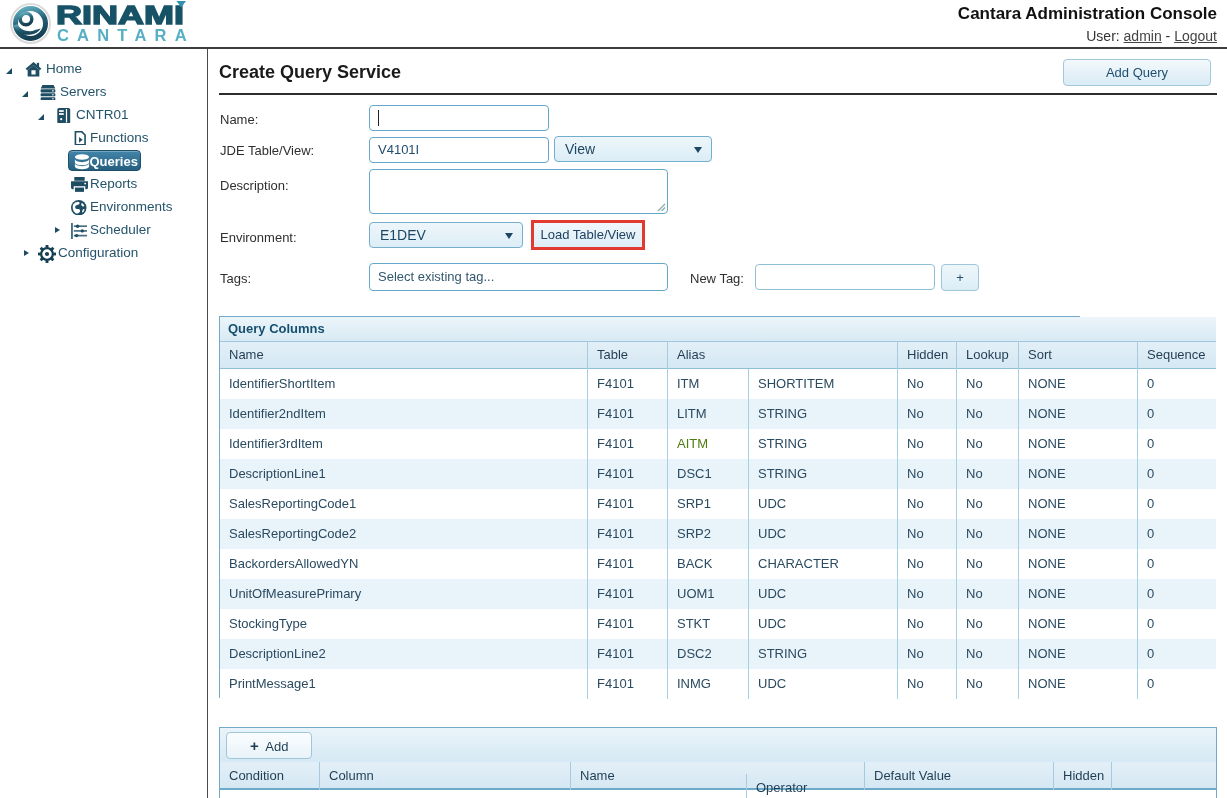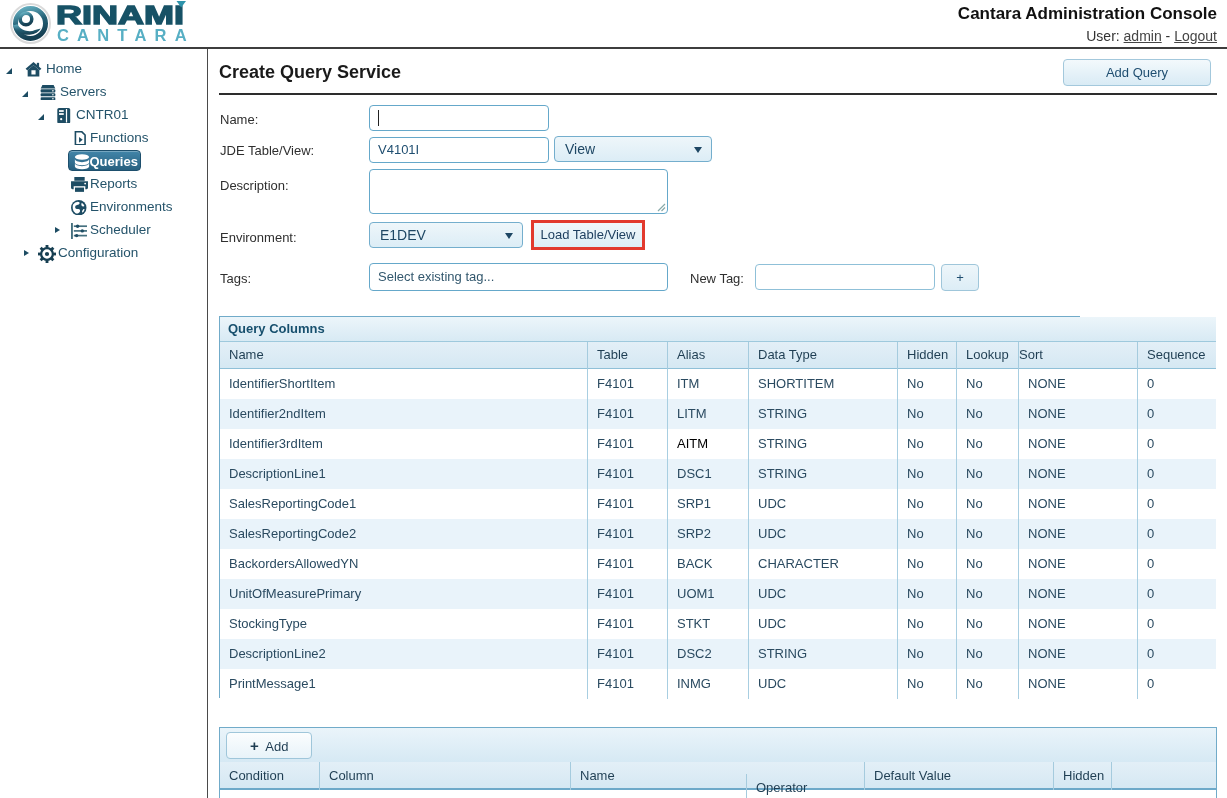--- a/index.html
+++ b/index.html
@@ -180,24 +180,23 @@
 <div class="btnblue" style="left:941px; top:264px; width:38px; height:27px; line-height:25px; border-radius:4px;">+</div>
 
 <div id="qtable" style="position:absolute; left:219px; top:316px; width:861px; height:382px; border:1px solid #71abc9;">
   <div style="position:absolute; left:0; top:0; width:996px; height:25px; background:linear-gradient(#ecf5fa,#d8eaf4); border-bottom:1px solid #9ec9dd;">
     <span style="position:absolute; left:8px; top:4px; font-size:13px; font-weight:bold; color:#17506e;">Query Columns</span>
   </div>
 <div style="position:absolute;left:0;top:25px;width:996px;height:27px;background:linear-gradient(#e3eff7,#d5e8f3);border-bottom:1px solid #8fc0d8;">
       <div style="position:absolute;left:0px;top:0;width:367px;height:27px;font-size:13px;color:#1f3e53;padding:5px 0 0 9px;">Name</div>
       <div style="position:absolute;left:367px;top:0;width:80px;height:27px;border-left:1px solid #a5cbde;font-size:13px;color:#1f3e53;padding:5px 0 0 9px;">Table</div>
       <div style="position:absolute;left:447px;top:0;width:81px;height:27px;border-left:1px solid #a5cbde;font-size:13px;color:#1f3e53;padding:5px 0 0 9px;">Alias</div>
-      <div style="position:absolute;left:528px;top:0;width:149px;height:27px;border-left:1px solid #a5cbde;font-size:13px;color:#1f3e53;padding:5px 0 0 9px;">Data Type</div>
       <div style="position:absolute;left:677px;top:0;width:59px;height:27px;border-left:1px solid #a5cbde;font-size:13px;color:#1f3e53;padding:5px 0 0 9px;">Hidden</div>
       <div style="position:absolute;left:736px;top:0;width:62px;height:27px;border-left:1px solid #a5cbde;font-size:13px;color:#1f3e53;padding:5px 0 0 9px;">Lookup</div>
-      <div style="position:absolute;left:798px;top:0;width:119px;height:27px;border-left:1px solid #a5cbde;font-size:13px;color:#1f3e53;padding:5px 0 0 0;">Sort</div>
+      <div style="position:absolute;left:798px;top:0;width:119px;height:27px;border-left:1px solid #a5cbde;font-size:13px;color:#1f3e53;padding:5px 0 0 9px;">Sort</div>
       <div style="position:absolute;left:917px;top:0;width:79px;height:27px;border-left:1px solid #a5cbde;font-size:13px;color:#1f3e53;padding:5px 0 0 9px;">Sequence</div>
     </div>
     <div style="position:absolute;left:0;top:52px;width:996px;height:30px;background:#fff;">
       <div style="position:absolute;left:0px;top:0;width:367px;height:30px;font-size:13px;color:#2a4a60;padding:7px 0 0 9px;">IdentifierShortItem</div>
       <div style="position:absolute;left:367px;top:0;width:80px;height:30px;border-left:1px solid #a8cee1;font-size:13px;color:#2a4a60;padding:7px 0 0 9px;">F4101</div>
       <div style="position:absolute;left:447px;top:0;width:81px;height:30px;border-left:1px solid #a8cee1;font-size:13px;color:#2a4a60;padding:7px 0 0 9px;">ITM</div>
       <div style="position:absolute;left:528px;top:0;width:149px;height:30px;border-left:1px solid #a8cee1;font-size:13px;color:#2a4a60;padding:7px 0 0 9px;">SHORTITEM</div>
       <div style="position:absolute;left:677px;top:0;width:59px;height:30px;border-left:1px solid #a8cee1;font-size:13px;color:#2a4a60;padding:7px 0 0 9px;">No</div>
       <div style="position:absolute;left:736px;top:0;width:62px;height:30px;border-left:1px solid #a8cee1;font-size:13px;color:#2a4a60;padding:7px 0 0 9px;">No</div>
       <div style="position:absolute;left:798px;top:0;width:119px;height:30px;border-left:1px solid #a8cee1;font-size:13px;color:#2a4a60;padding:7px 0 0 9px;">NONE</div>
@@ -209,21 +208,21 @@
       <div style="position:absolute;left:447px;top:0;width:81px;height:30px;border-left:1px solid #a8cee1;font-size:13px;color:#2a4a60;padding:7px 0 0 9px;">LITM</div>
       <div style="position:absolute;left:528px;top:0;width:149px;height:30px;border-left:1px solid #a8cee1;font-size:13px;color:#2a4a60;padding:7px 0 0 9px;">STRING</div>
       <div style="position:absolute;left:677px;top:0;width:59px;height:30px;border-left:1px solid #a8cee1;font-size:13px;color:#2a4a60;padding:7px 0 0 9px;">No</div>
       <div style="position:absolute;left:736px;top:0;width:62px;height:30px;border-left:1px solid #a8cee1;font-size:13px;color:#2a4a60;padding:7px 0 0 9px;">No</div>
       <div style="position:absolute;left:798px;top:0;width:119px;height:30px;border-left:1px solid #a8cee1;font-size:13px;color:#2a4a60;padding:7px 0 0 9px;">NONE</div>
       <div style="position:absolute;left:917px;top:0;width:79px;height:30px;border-left:1px solid #a8cee1;font-size:13px;color:#2a4a60;padding:7px 0 0 9px;">0</div>
     </div>
     <div style="position:absolute;left:0;top:112px;width:996px;height:30px;background:#fff;">
       <div style="position:absolute;left:0px;top:0;width:367px;height:30px;font-size:13px;color:#2a4a60;padding:7px 0 0 9px;">Identifier3rdItem</div>
       <div style="position:absolute;left:367px;top:0;width:80px;height:30px;border-left:1px solid #a8cee1;font-size:13px;color:#2a4a60;padding:7px 0 0 9px;">F4101</div>
-      <div style="position:absolute;left:447px;top:0;width:81px;height:30px;border-left:1px solid #a8cee1;font-size:13px;color:#000000;padding:7px 0 0 9px;">AITM</div>
+      <div style="position:absolute;left:447px;top:0;width:81px;height:30px;border-left:1px solid #a8cee1;font-size:13px;color:#4d7c0f;padding:7px 0 0 9px;">AITM</div>
       <div style="position:absolute;left:528px;top:0;width:149px;height:30px;border-left:1px solid #a8cee1;font-size:13px;color:#2a4a60;padding:7px 0 0 9px;">STRING</div>
       <div style="position:absolute;left:677px;top:0;width:59px;height:30px;border-left:1px solid #a8cee1;font-size:13px;color:#2a4a60;padding:7px 0 0 9px;">No</div>
       <div style="position:absolute;left:736px;top:0;width:62px;height:30px;border-left:1px solid #a8cee1;font-size:13px;color:#2a4a60;padding:7px 0 0 9px;">No</div>
       <div style="position:absolute;left:798px;top:0;width:119px;height:30px;border-left:1px solid #a8cee1;font-size:13px;color:#2a4a60;padding:7px 0 0 9px;">NONE</div>
       <div style="position:absolute;left:917px;top:0;width:79px;height:30px;border-left:1px solid #a8cee1;font-size:13px;color:#2a4a60;padding:7px 0 0 9px;">0</div>
     </div>
     <div style="position:absolute;left:0;top:142px;width:996px;height:30px;background:#e9f3fa;">
       <div style="position:absolute;left:0px;top:0;width:367px;height:30px;font-size:13px;color:#2a4a60;padding:7px 0 0 9px;">DescriptionLine1</div>
       <div style="position:absolute;left:367px;top:0;width:80px;height:30px;border-left:1px solid #a8cee1;font-size:13px;color:#2a4a60;padding:7px 0 0 9px;">F4101</div>
       <div style="position:absolute;left:447px;top:0;width:81px;height:30px;border-left:1px solid #a8cee1;font-size:13px;color:#2a4a60;padding:7px 0 0 9px;">DSC1</div>

